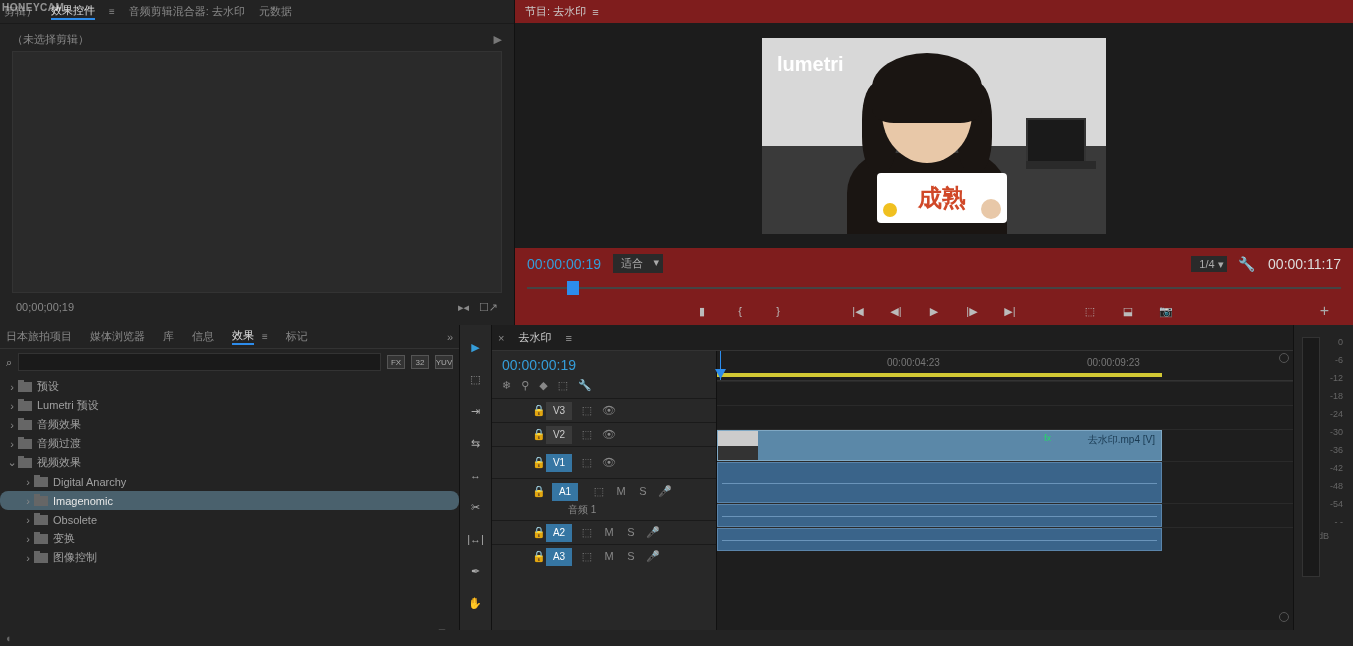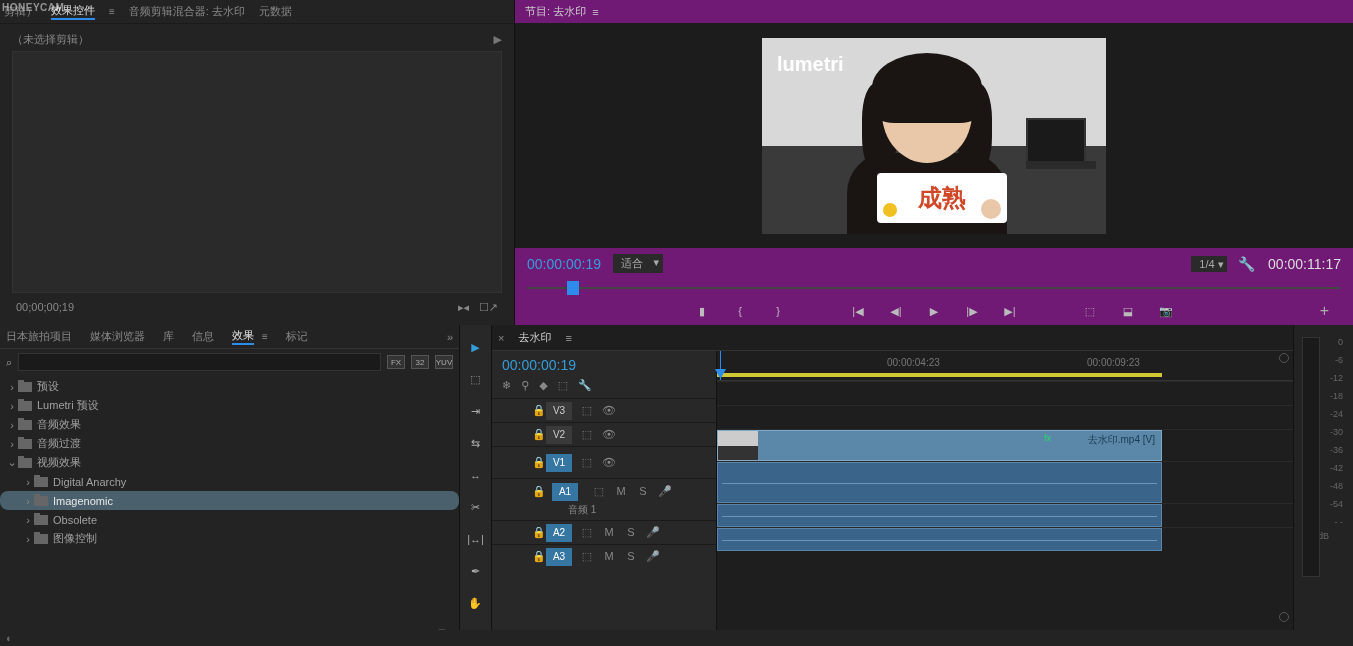--- a/index.html
+++ b/index.html
@@ -1,21 +1,21 @@
 <!DOCTYPE html>
 <html><head>
 <meta charset="utf-8">
 <style>
 * { margin: 0; padding: 0; box-sizing: border-box; font-family: "Segoe UI", Arial, sans-serif; }
 body { background: #1a1a1a; color: #a0a0a0; font-size: 11px; overflow: hidden; width: 1353px; height: 646px; position: relative; }
 
 
 .top-row { display: flex; height: 325px; }
 .left-panel { width: 515px; background: #232323; border-right: 1px solid #111; display: flex; flex-direction: column; }
-.right-panel { flex: 1; background: #701a75; display: flex; flex-direction: column; }
+.right-panel { flex: 1; background: #7f1d1d; display: flex; flex-direction: column; }
 
 
 .tab-bar { display: flex; align-items: center; height: 24px; padding: 0 4px; gap: 14px; background: #232323; border-bottom: 1px solid #1a1a1a; }
 .tab { color: #888; cursor: pointer; white-space: nowrap; }
 .tab.active { color: #e0e0e0; border-bottom: 2px solid #2d8ceb; }
 .tab-menu-icon { color: #888; font-size: 10px; }
 
 
 .source-content { flex: 1; padding: 8px 12px; display: flex; flex-direction: column; }
 .no-clip { color: #888; display: flex; align-items: center; gap: 4px; }
@@ -301,20 +301,25 @@
           <span>Imagenomic</span>
         </div>
         <div class="tree-item indent1">
           <span class="chevron"></span>
           <span class="folder-icon"></span>
           <span>Obsolete</span>
         </div>
         <div class="tree-item indent1">
           <span class="chevron"></span>
           <span class="folder-icon"></span>
+          <span>变换</span>
+        </div>
+        <div class="tree-item indent1">
+          <span class="chevron"></span>
+          <span class="folder-icon"></span>
           <span>图像控制</span>
         </div>
       </div>
     <div class="effects-footer">
       <span>📁</span>
       <span>🗑</span>
     </div>
   </div>
 
   <div class="tools-strip">

